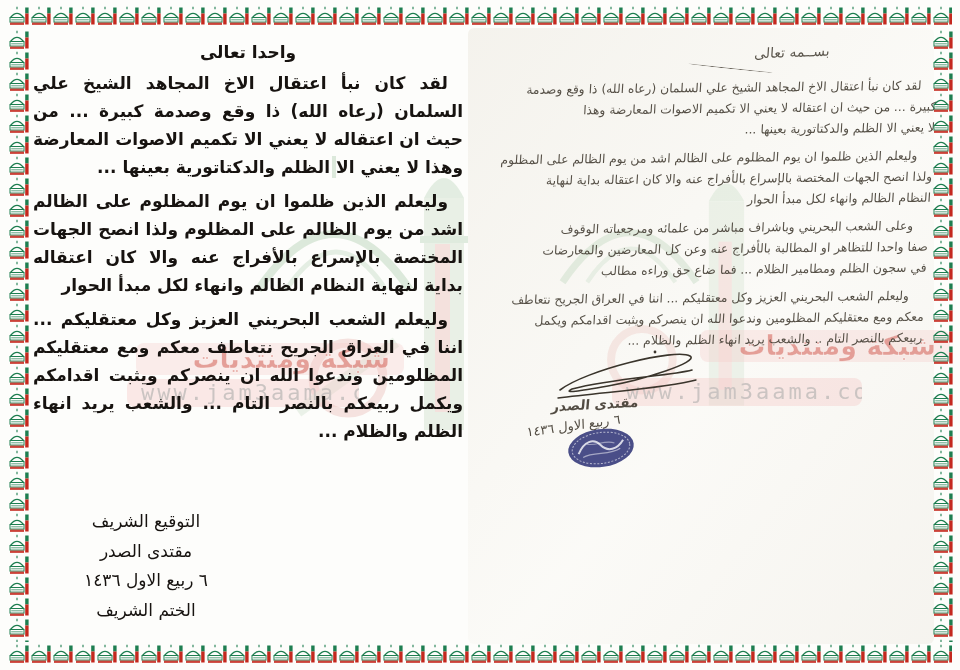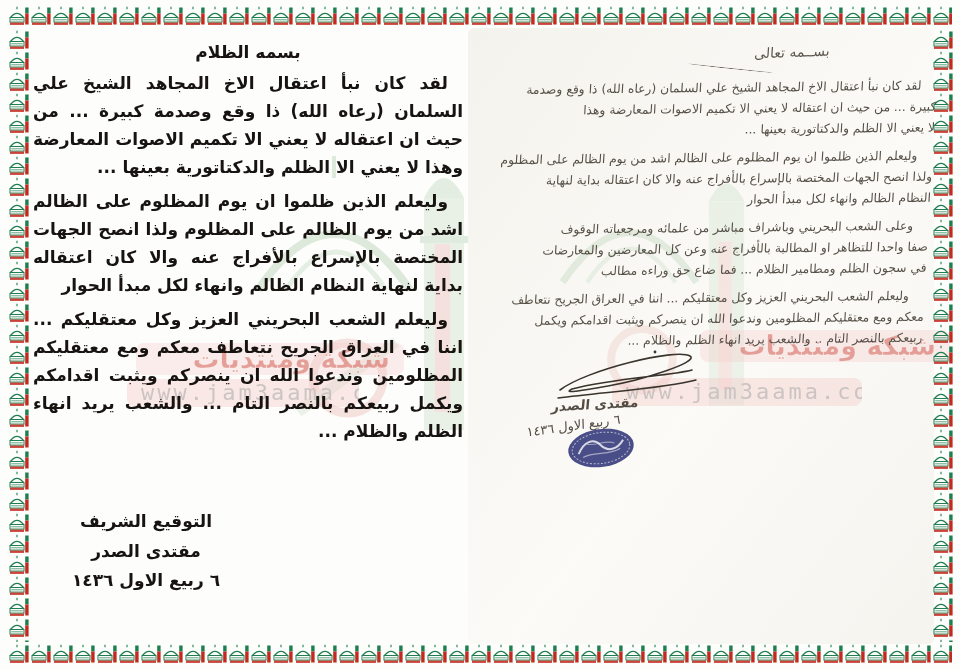--- a/index.html
+++ b/index.html
@@ -51,21 +51,21 @@
   .typed{
     position:absolute; left:33px; top:38px; width:430px; z-index:2;
     direction:rtl; color:var(--ink); font-weight:bold;
     font-size:17px; line-height:28px; text-align:justify;
   }
   .typed-heading{text-align:center; margin:0 0 3px 0;}
   .para{margin:0 0 6px 0; text-indent:15px;}
   .sig-block{
     position:absolute; left:40px; top:507px; width:212px; z-index:2;
     direction:rtl; text-align:center; color:var(--ink);
-    font-weight:bold; font-size:17px; line-height:29.5px;
+    font-weight:normal; font-size:17px; line-height:29.5px;
   }
   
   .handwriting{
     color:var(--hand-ink); font-family:"DejaVu Sans", sans-serif;
     direction:rtl;
   }
   .hand-heading{
     position:absolute; left:712px; top:44px; width:160px; z-index:2;
     font-size:14px; text-align:center; letter-spacing:1px;
     transform:rotate(-2deg) skewX(-6deg); opacity:0.85;
@@ -1445,30 +1445,31 @@
     <rect x="189" y="104" width="15" height="168" fill="#edc6c1"></rect>
     <circle cx="102" cy="238" r="35" fill="none" stroke="#eec9c4" stroke-width="9"></circle>
   </svg>
 
   <div class="wm-band wm-ar" style="left:136px; top:343px; width:268px;">شبكة ومنتديات</div>
   <div class="wm-band wm-url" style="left:127px; top:379px; width:232px;">www.jam3aama.com</div>
   <div class="wm-band wm-ar" style="left:700px; top:330px; width:250px;">شبكة ومنتديات</div>
   <div class="wm-band wm-url" style="left:612px; top:378px; width:250px;">www.jam3aama.com</div>
 
   <div class="typed">
-    <div class="typed-heading">بسمه الظلام</div>
+    <div class="typed-heading">واحدا تعالى</div>
     <p class="para">لقد كان نبأ اعتقال الاخ المجاهد الشيخ علي السلمان (رعاه الله) ذا وقع وصدمة كبيرة ... من حيث ان اعتقاله لا يعني الا تكميم الاصوات المعارضة وهذا لا يعني الا الظلم والدكتاتورية بعينها ...</p>
     <p class="para">وليعلم الذين ظلموا ان يوم المظلوم على الظالم اشد من يوم الظالم على المظلوم ولذا انصح الجهات المختصة بالإسراع بالأفراج عنه والا كان اعتقاله بداية لنهاية النظام الظالم وانهاء لكل مبدأ الحوار</p>
     <p class="para">وليعلم الشعب البحريني العزيز وكل معتقليكم ... اننا في العراق الجريح نتعاطف معكم ومع معتقليكم المظلومين وندعوا الله ان ينصركم ويثبت اقدامكم ويكمل ربيعكم بالنصر التام ... والشعب يريد انهاء الظلم والظلام ...</p>
   </div>
 
   <div class="sig-block">
     <div>التوقيع الشريف</div>
     <div>مقتدى الصدر</div>
     <div>٦ ربيع الاول ١٤٣٦</div>
+    <div>الختم الشريف</div>
   </div>
 
   <div class="hand-heading handwriting">بســمه تعالى</div>
   <div class="heading-tail"></div>
 
   <div class="hand-body handwriting">
     <div class="hl hl-first">لقد كان نبأ اعتقال الاخ المجاهد الشيخ علي السلمان (رعاه الله) ذا وقع وصدمة</div>
     <div class="hl">كبيرة ... من حيث ان اعتقاله لا يعني الا تكميم الاصوات المعارضة وهذا</div>
     <div class="hl">لا يعني الا الظلم والدكتاتورية بعينها ...</div>
     <div class="hgap"></div>

